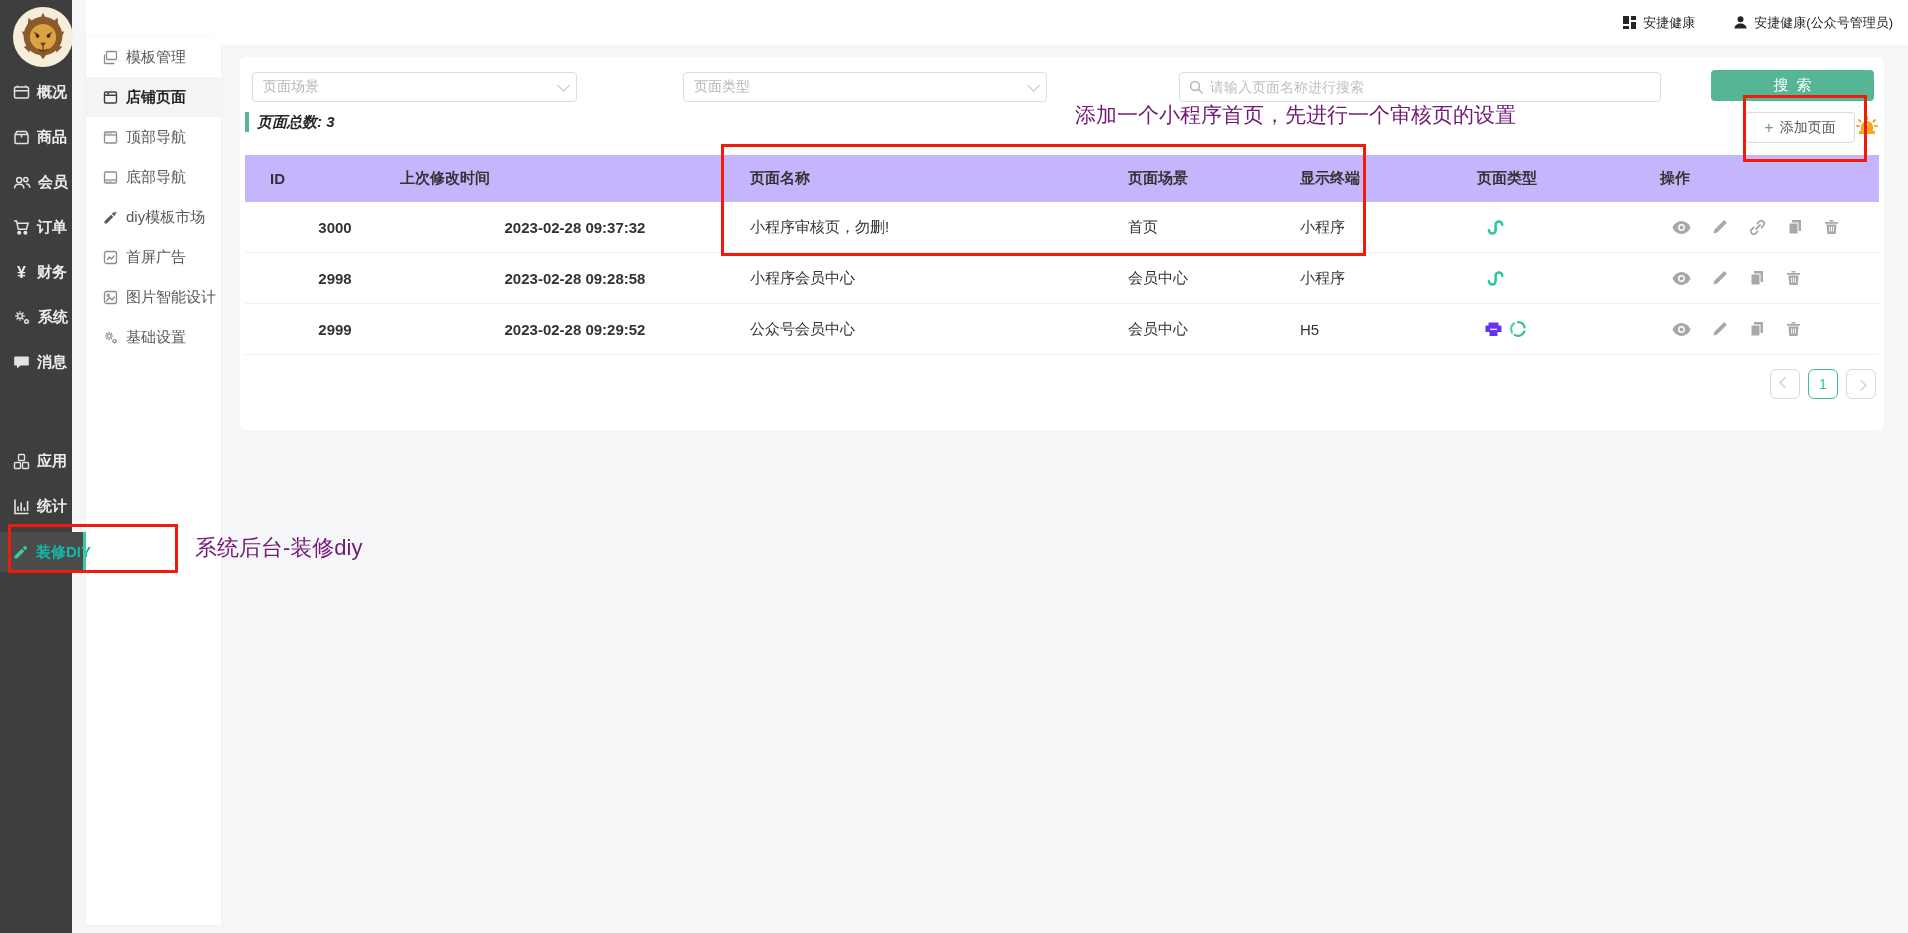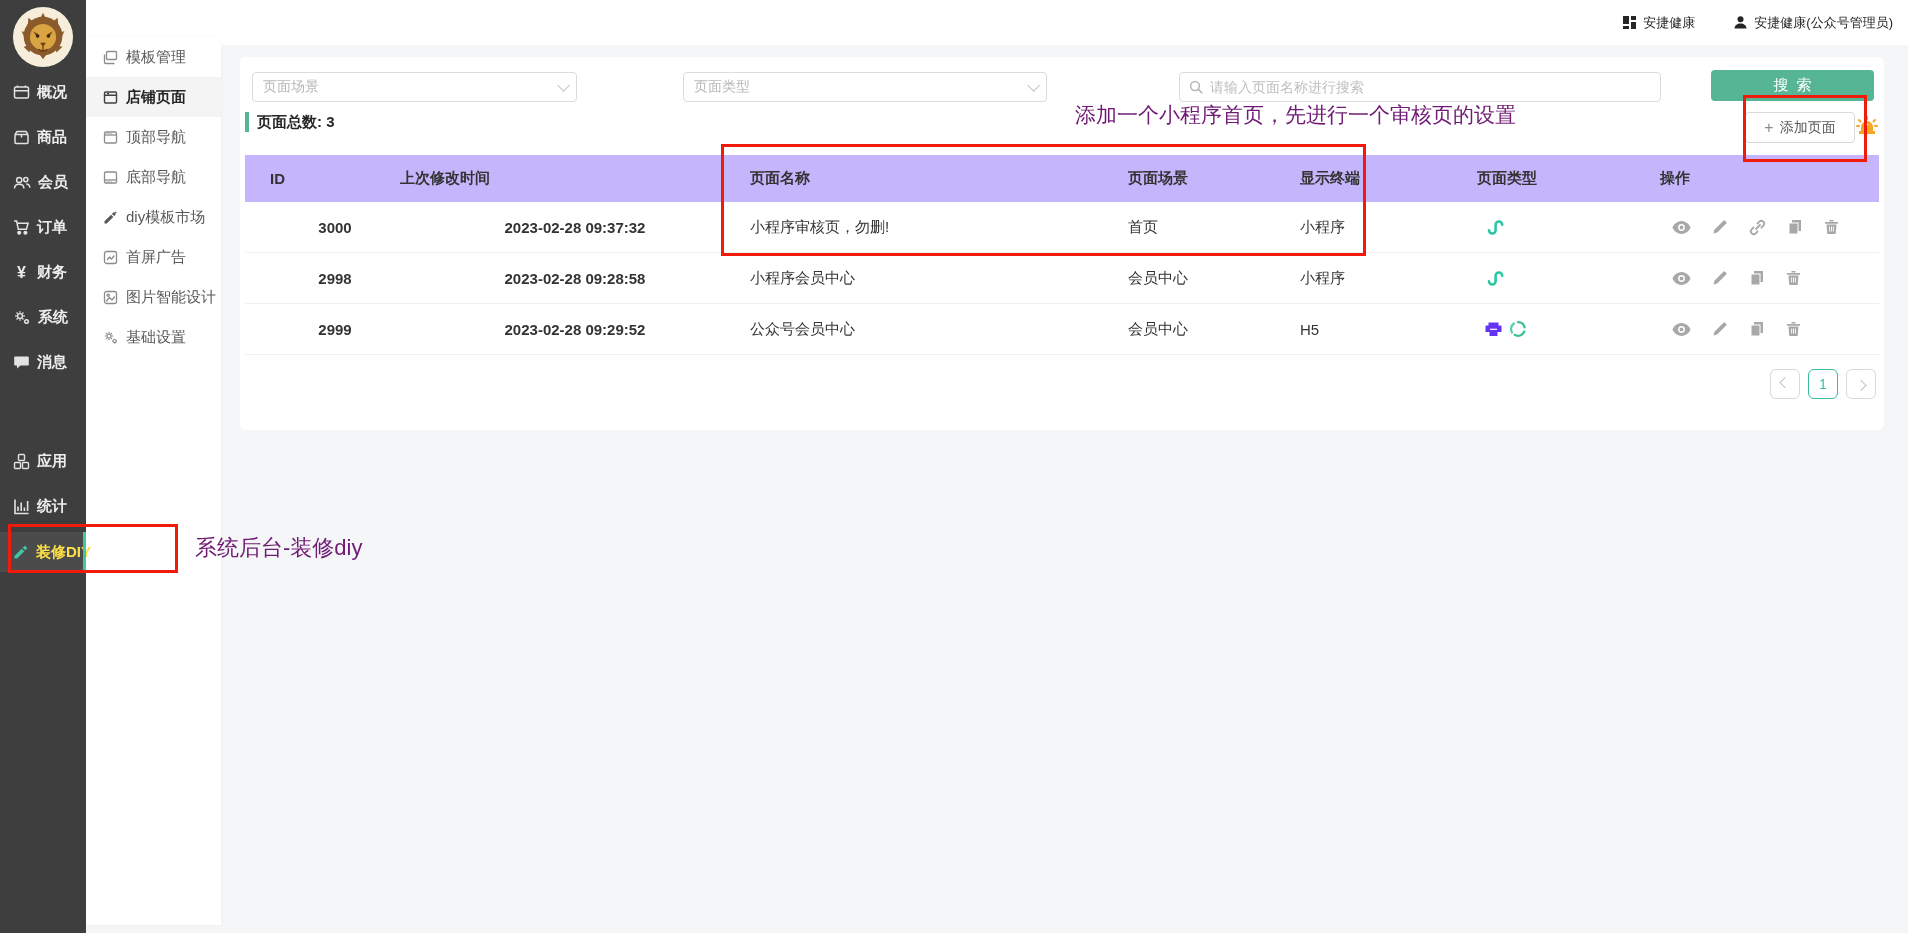--- a/index.html
+++ b/index.html
@@ -1,27 +1,27 @@
 <!DOCTYPE html>
 <html><head>
 <meta charset="utf-8">
 <style>
   * { margin:0; padding:0; box-sizing:border-box; }
   html,body { width:1908px; height:933px; overflow:hidden;
     font-family:"Liberation Sans","DejaVu Sans",sans-serif; background:#f5f6f7; }
 
   
-  .sidebar { position:absolute; left:0; top:0; width:86px; height:933px; background:#3e3e3e; z-index:5; }
+  .sidebar { position:absolute; left:0; top:0; width:72px; height:933px; background:#3e3e3e; z-index:5; }
   .logo { position:absolute; left:12px; top:6px; width:62px; height:62px; cursor:pointer; }
   .nav-items { position:absolute; top:70px; left:0; width:86px; }
   .nav-item { height:45px; display:flex; align-items:center; justify-content:flex-start;
     padding-left:13px; gap:7px; color:#ededed; font-size:15px; font-weight:600; cursor:pointer; white-space:nowrap; }
   .nav-item svg { flex:0 0 auto; }
   .nav-gap { height:54px; }
-  .nav-item.active { background:#4b4b4b; color:#fde047; position:relative; height:40px; margin:3px 0; }
+  .nav-item.active { background:#4b4b4b; color:#14b8a6; position:relative; height:40px; margin:3px 0; }
   .nav-item.active::after { content:""; position:absolute; right:0; top:0; width:3px; height:100%; background:#3fc8a4; }
   .yen { font-size:16px; font-weight:700; width:17px; text-align:center; }
 
   
   .page-header { position:absolute; left:86px; top:0; width:1822px; height:45px; background:#fff; z-index:1;
     display:flex; align-items:center; justify-content:flex-end; gap:38px; padding-right:15px; }
   .header-entry { display:flex; align-items:center; gap:6px; font-size:13px; color:#262626; cursor:pointer; }
 
   
   .submenu { position:absolute; left:86px; top:37px; width:135px; height:888px; background:#fff;
@@ -50,21 +50,21 @@
     color:#fff; font-size:15px; letter-spacing:8px; text-indent:8px; border:none; border-radius:4px;
     display:flex; align-items:center; justify-content:center; cursor:pointer; }
   .add-btn { position:absolute; left:1505px; top:55px; width:110px; height:31px; background:#fff;
     border:1px solid #d9d9d9; border-radius:4px; display:flex; align-items:center; justify-content:center;
     gap:6px; font-size:14px; color:#595959; cursor:pointer; }
   .add-btn .plus { font-size:16px; color:#8c8c8c; }
   .alarm { position:absolute; left:1614px; top:57px; }
 
   .summary { position:absolute; left:5px; top:55px; display:flex; align-items:center; gap:8px; }
   .summary .bar { width:4px; height:20px; background:#55b594; }
-  .summary .txt { font-size:15px; font-weight:700; color:#262626; }
+  .summary .txt { font-size:15px; font-weight:700; color:#262626;font-style:italic; }
 
   
   .table { position:absolute; left:5px; top:98px; width:1634px; }
   .trow { display:grid; grid-template-columns:130px 350px 378px 172px 177px 183px 1fr;
     padding-left:25px; align-items:center; }
   .thead { height:47px; background:#c4b5fd; font-size:15px; font-weight:700; color:#333; }
   .tbody-row { height:51px; border-bottom:1px solid #f0f0f0; font-size:15px; color:#333; background:#fff; }
   .cell-b { font-weight:700;text-align:center; }
   .cell-icons { display:flex; align-items:center; gap:7px; padding-left:8px; }
   .cell-actions { display:flex; align-items:center; gap:21px; padding-left:12px; }

